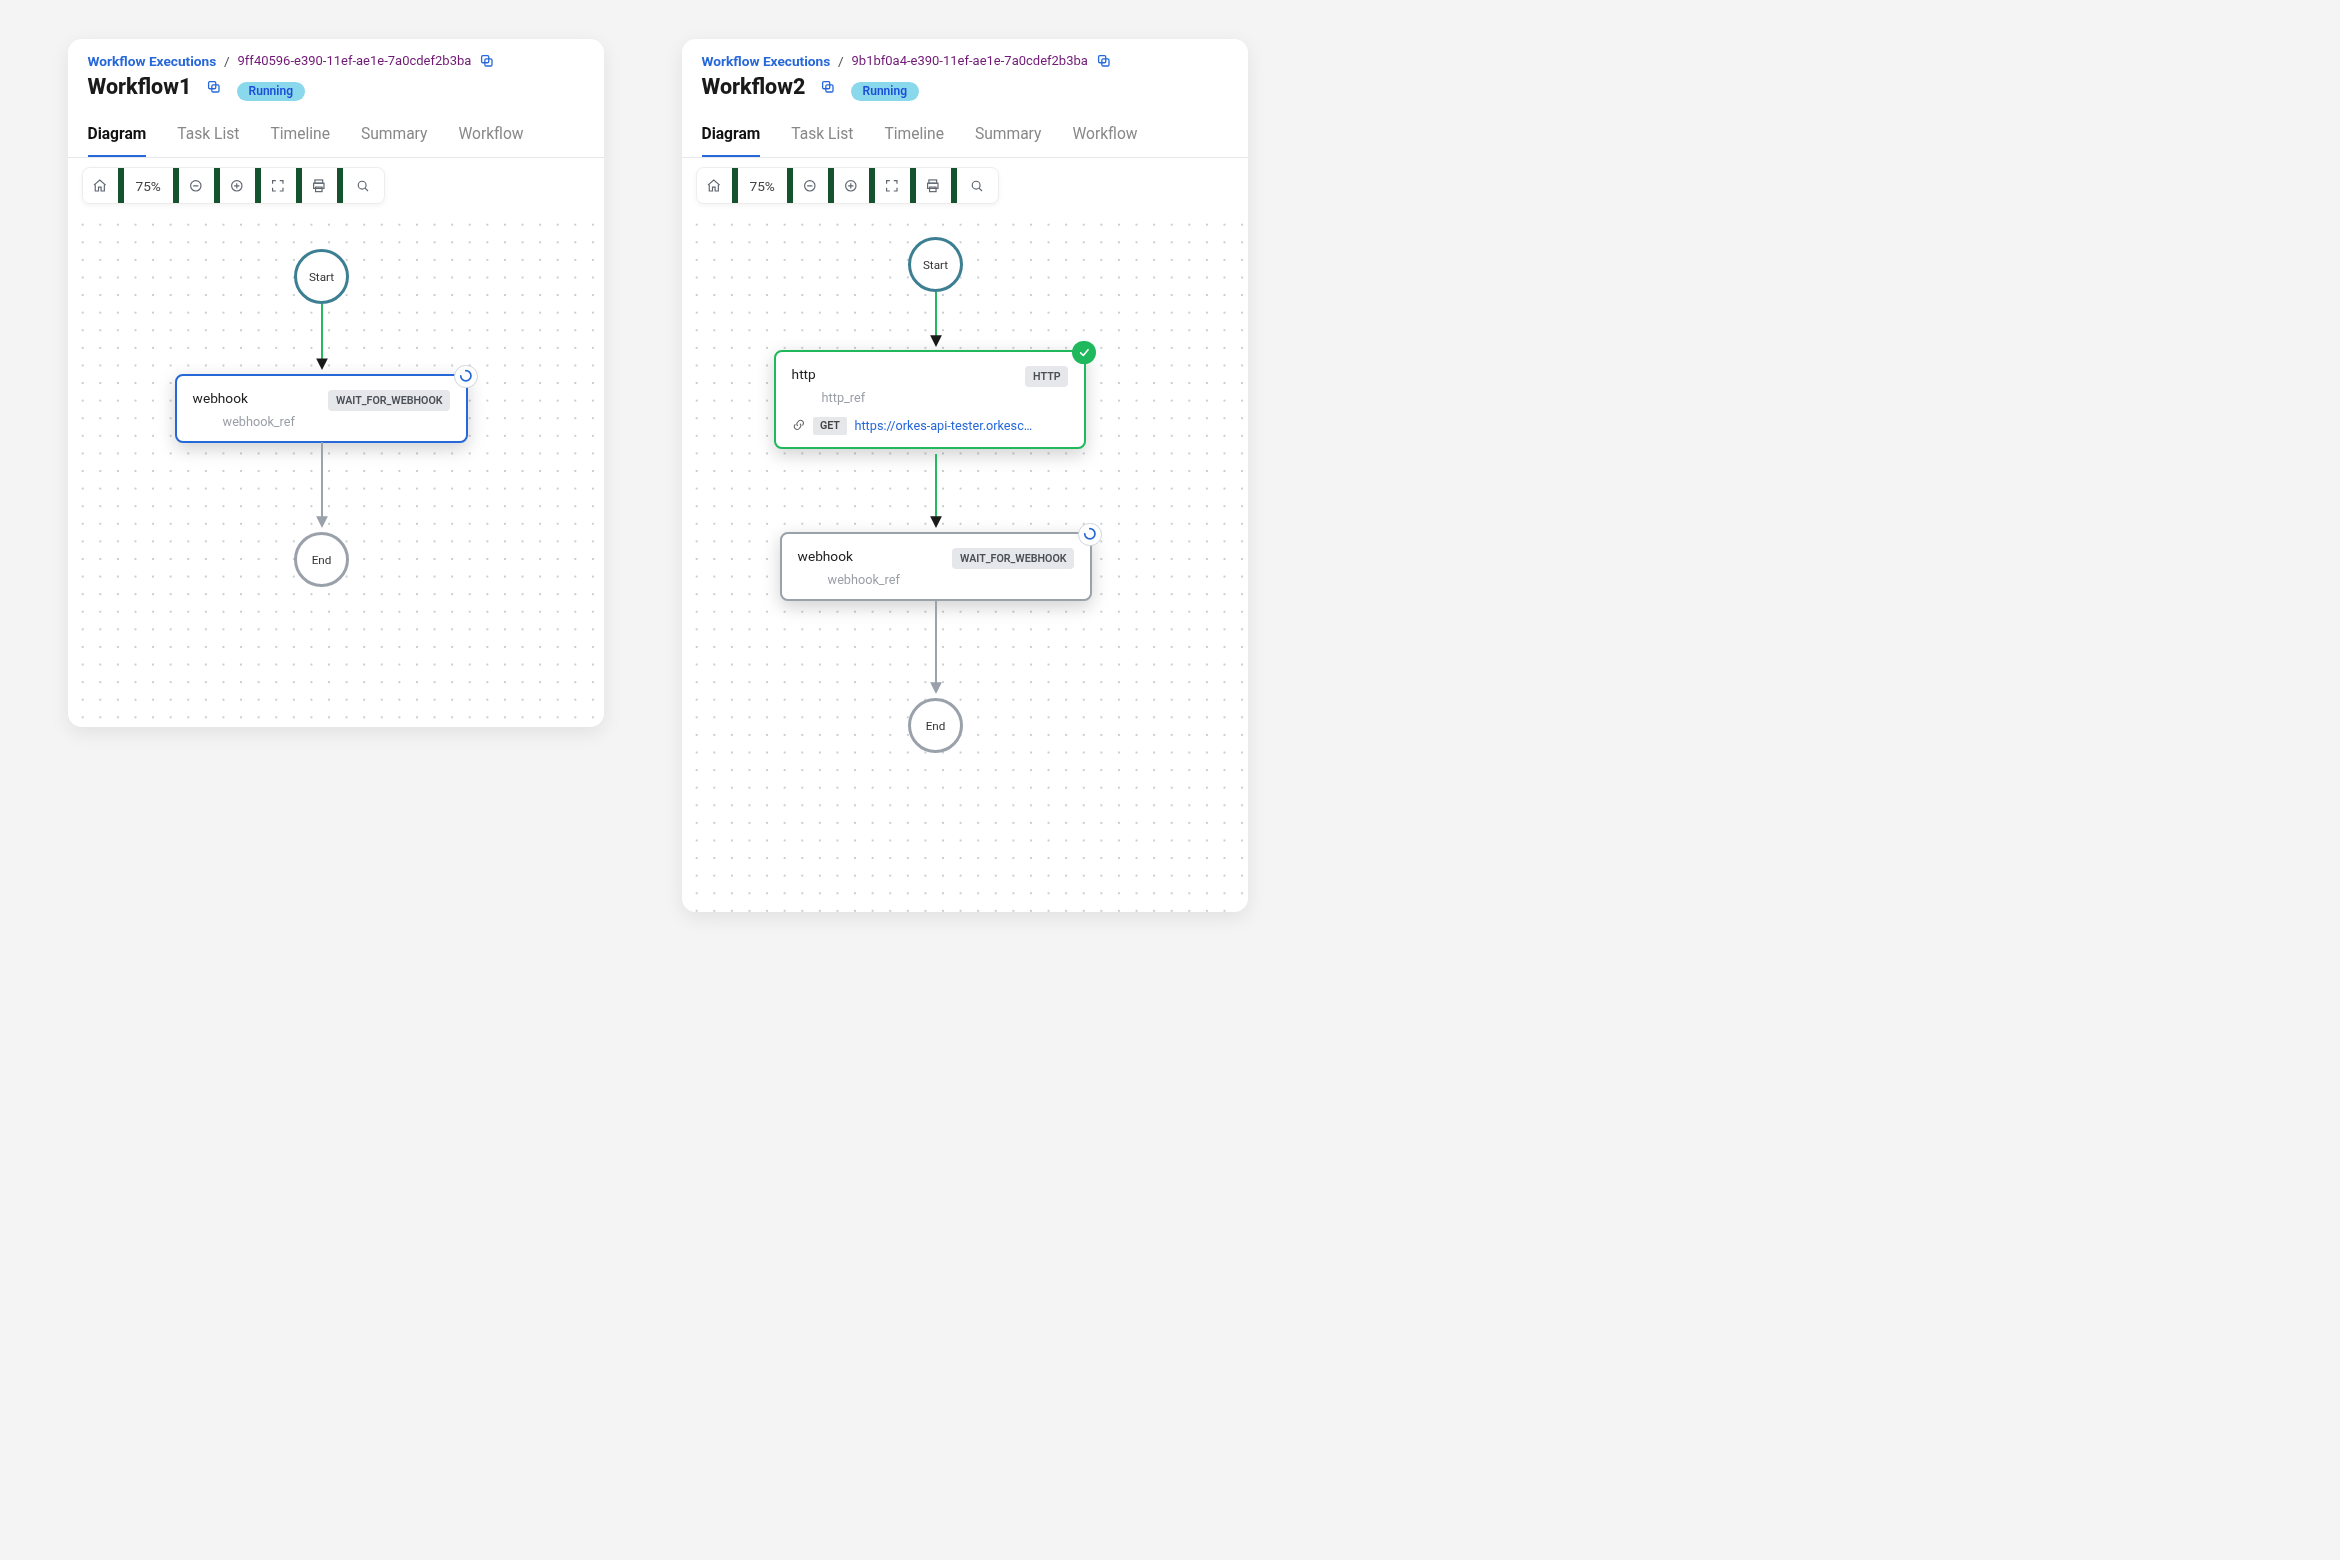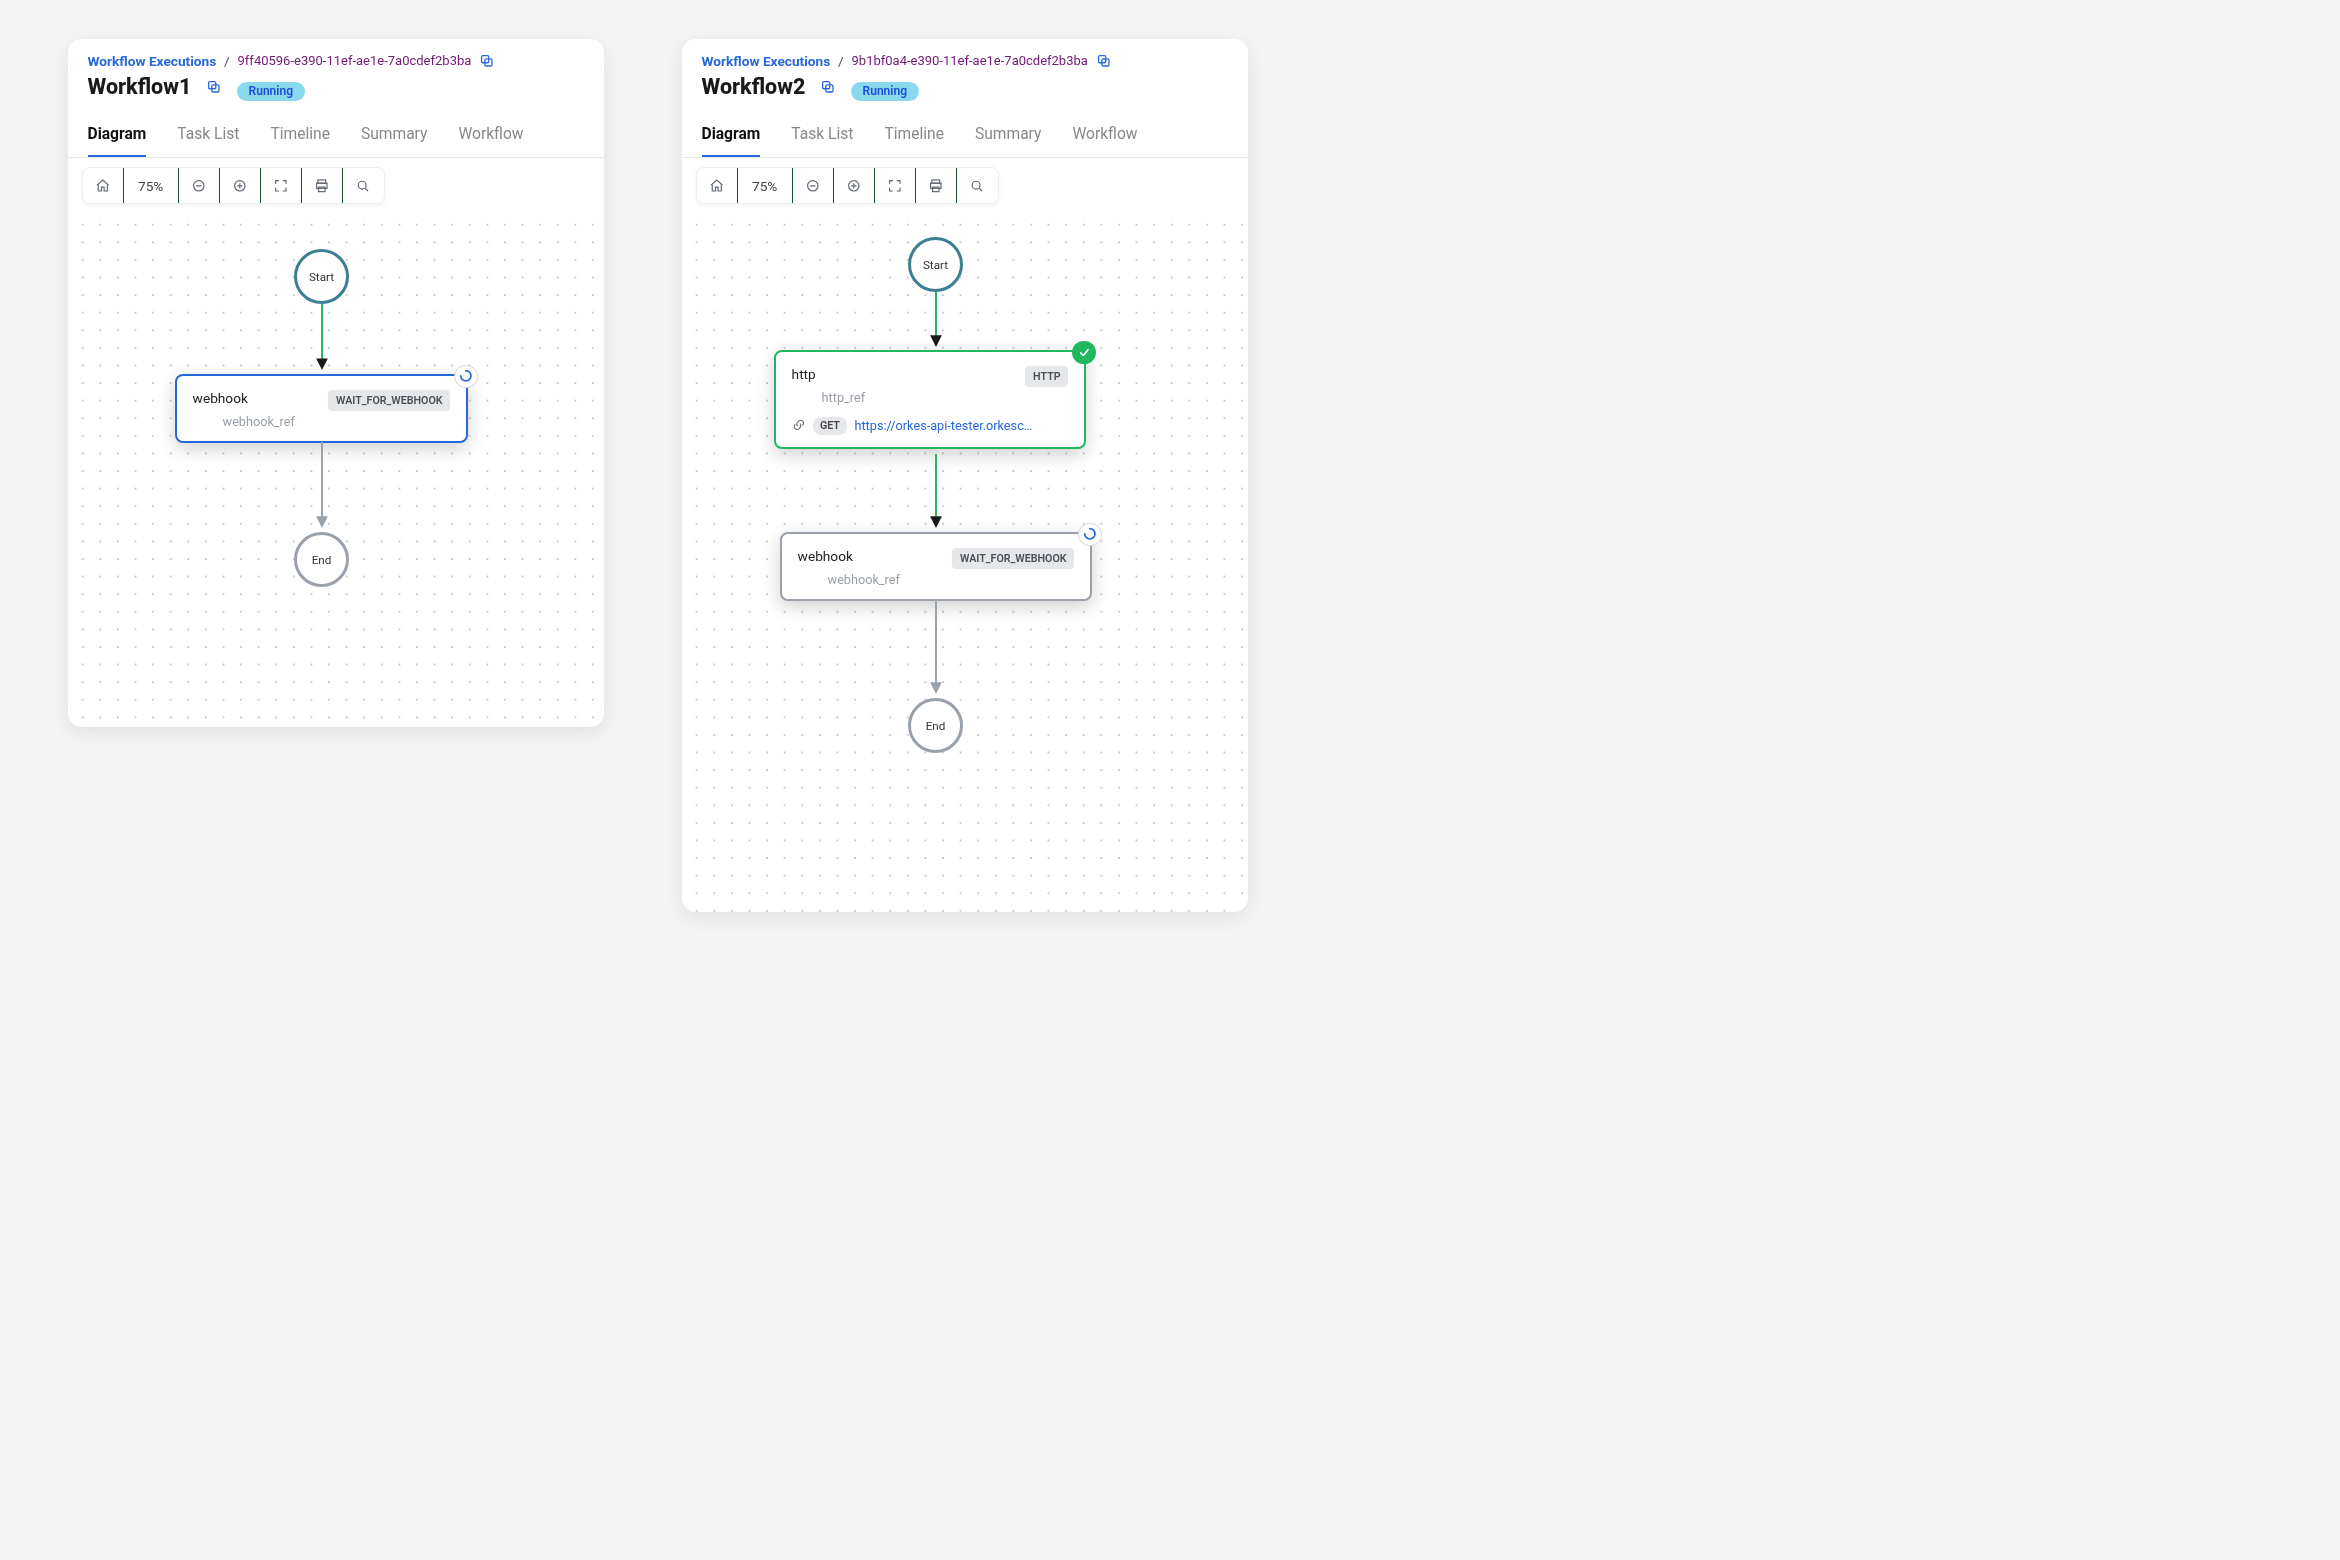--- a/index.html
+++ b/index.html
@@ -79,21 +79,21 @@
     border-radius: 7.8px;
     box-shadow: 0 2px 4.9px rgba(0,0,0,0.05);
     overflow: hidden;
   }
   .tool {
     width: 41px;
     height: 35px;
     display: flex;
     align-items: center;
     justify-content: center;
-    border-right: 1px solid #14532d;
+    border-right: 6px solid #14532d;
     color: #5f6670;
     cursor: pointer;
     font-size: 13.7px;
   }
   .tool:last-child { border-right: none; }
   .tool.zoom-label { width: 55px; font-size: 13.7px; color: #444; }
   .canvas {
     position: relative;
     width: 100%;
     background-image: radial-gradient(#c9cdd2 1px, transparent 1px);
@@ -152,21 +152,21 @@
   .badge-running { border: 1px solid #d0d5db; color: #2668d9; }
   .badge-success { background: #1fb85c; color: #fff; }
   .http-extra {
     display: flex; align-items: center; gap: 7.8px;
     margin-top: 11.7px;
     font-size: 12.7px;
   }
   .method-chip {
     background: #e5e7ea; color: #444;
     font-size: 10.7px; font-weight: 600;
-    padding: 2.9px 6.8px; border-radius: 8px;
+    padding: 2.9px 6.8px; border-radius: 2px;
   }
   .http-url { color: #2668d9; overflow: hidden; text-overflow: ellipsis; white-space: nowrap; max-width: 185px; }
   .link-icn { color: #666; flex-shrink: 0; }
 
   svg.conn {
     position: absolute;
     overflow: visible;
     pointer-events: none;
   }
 </style>

